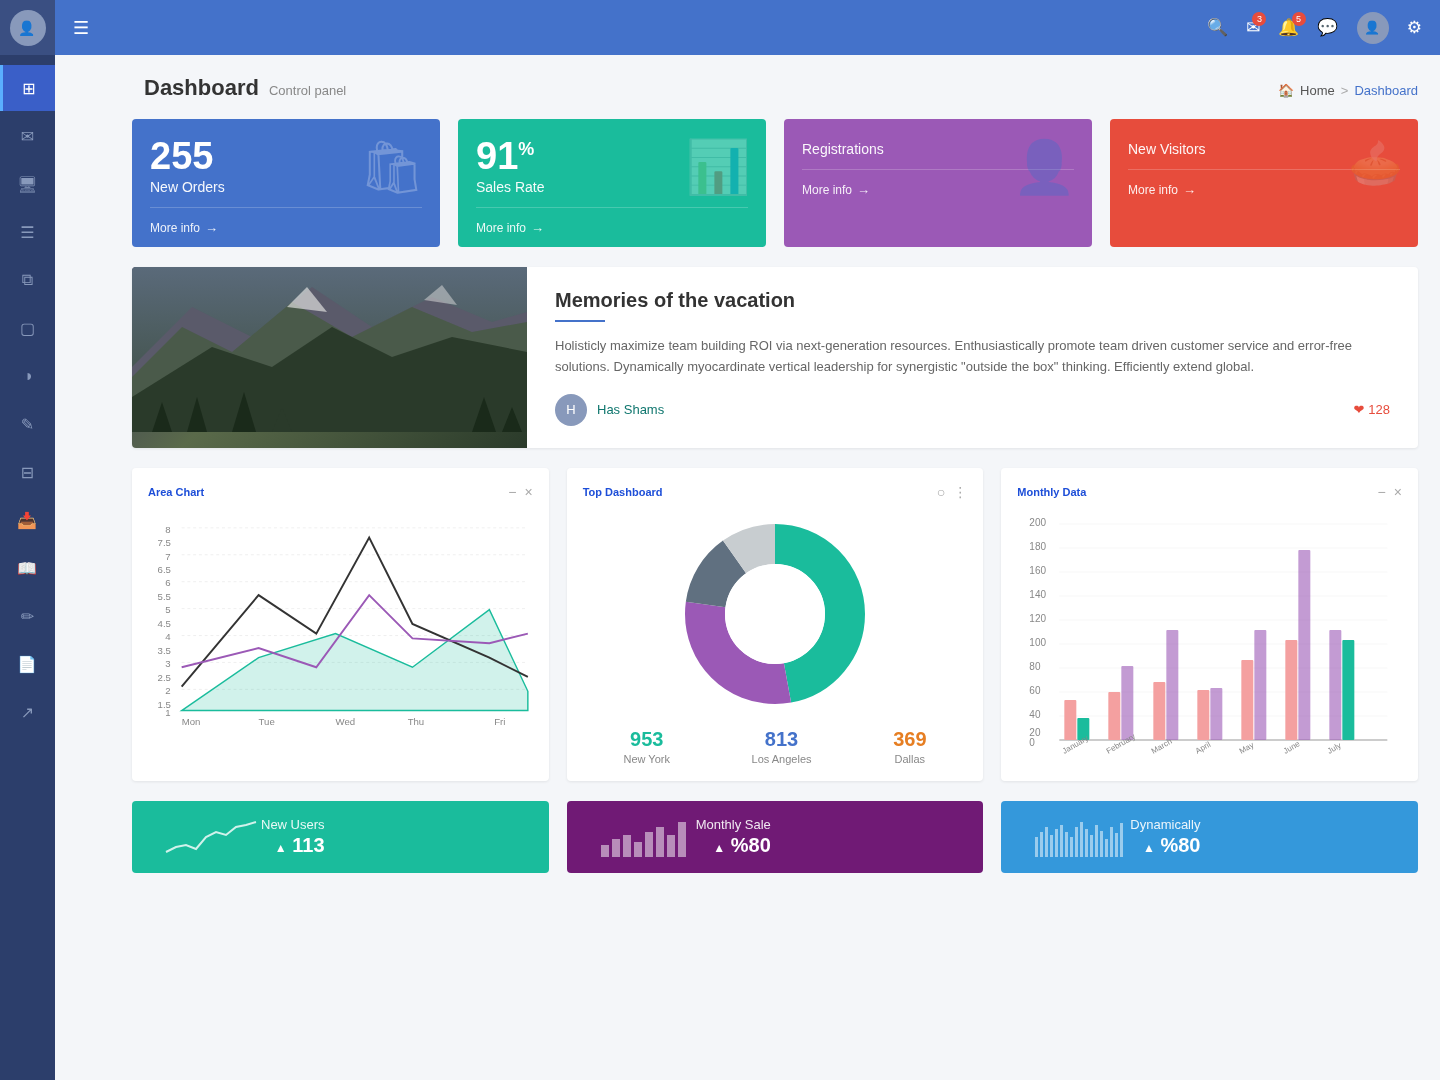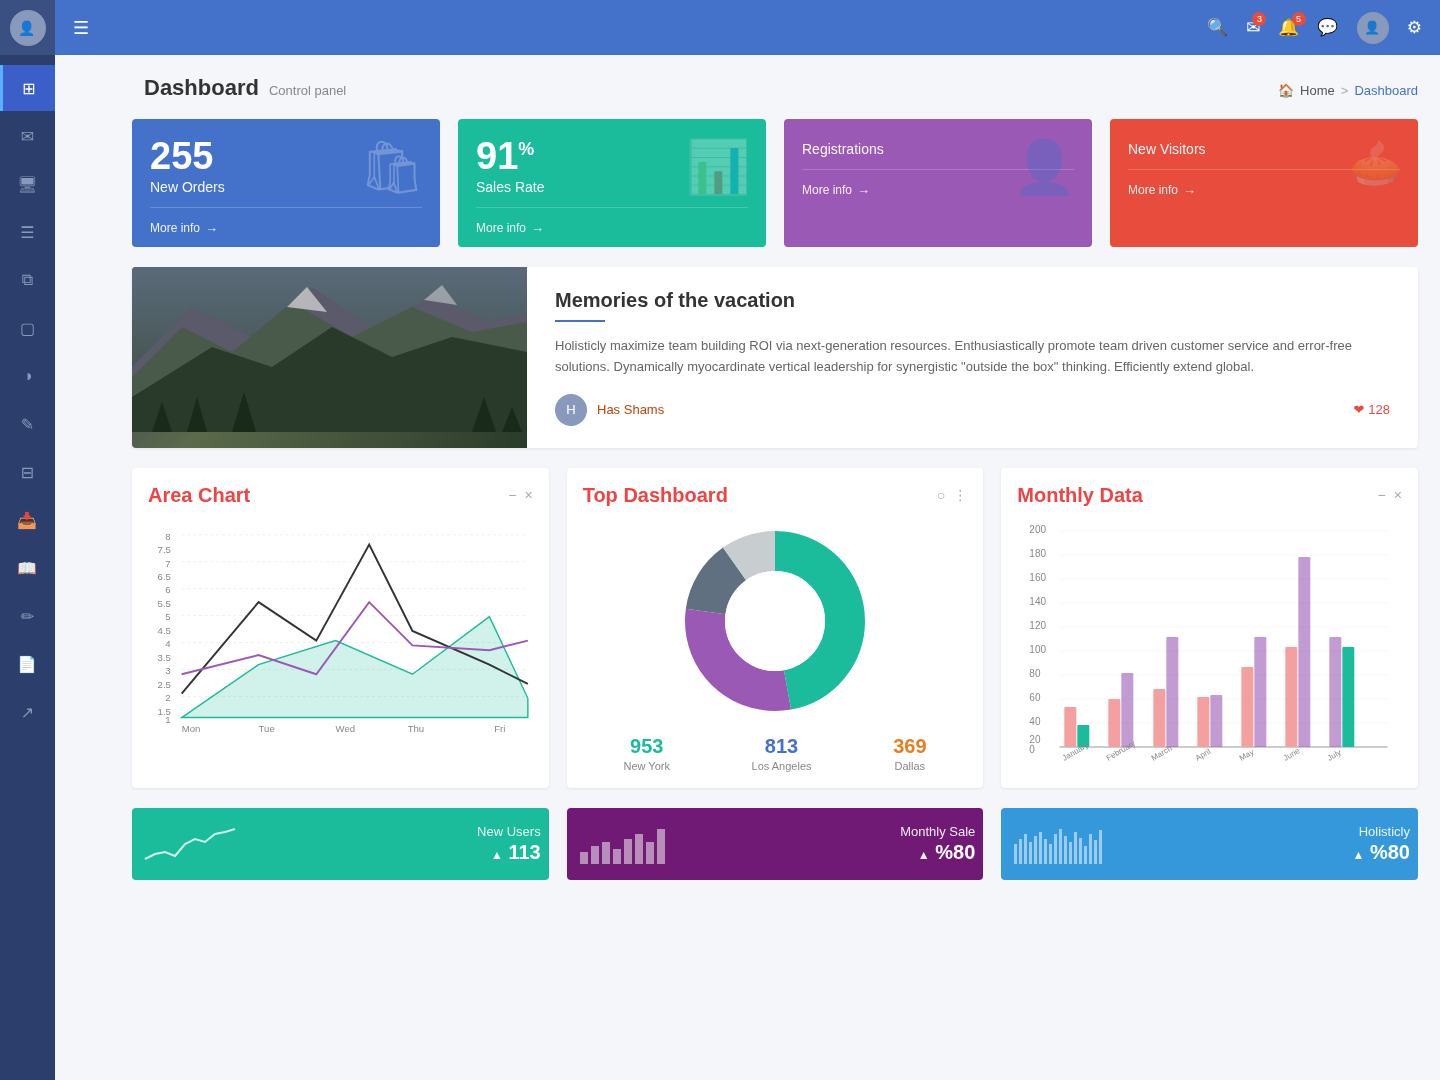--- a/index.html
+++ b/index.html
@@ -176,28 +176,28 @@
     .vacation-text-section {
       flex: 1;
       padding: 22px 28px;
     }
     .vacation-title { font-size: 20px; font-weight: 600; color: #333; margin-bottom: 8px; }
     .vacation-divider { width: 50px; height: 2px; background: #4472ca; margin-bottom: 14px; }
     .vacation-desc { font-size: 13px; color: #666; line-height: 1.6; }
     .vacation-author { display: flex; align-items: center; justify-content: space-between; margin-top: 16px; }
     .author-info { display: flex; align-items: center; gap: 10px; }
     .author-avatar { width: 32px; height: 32px; border-radius: 50%; background: #8899bb; display: flex; align-items: center; justify-content: center; color: #fff; font-size: 13px; overflow: hidden; }
-    .author-name { font-size: 13px; color: #c2410c; }
+    .author-name { font-size: 13px; color: #0f766e; }
     .like-count { font-size: 13px; color: #e74c3c; display: flex; align-items: center; gap: 4px; }
 
     
     .charts-section { display: grid; grid-template-columns: 1fr 1fr 1fr; gap: 18px; margin-bottom: 20px; }
     .chart-card { background: #fff; border-radius: 4px; padding: 16px; box-shadow: 0 1px 3px rgba(0,0,0,0.08); }
     .chart-header { display: flex; align-items: center; justify-content: space-between; margin-bottom: 14px; }
-    .chart-title { font-size: 20px; font-weight: 600; color: #ef4444; }
+    .chart-title { font-size: 11px; font-weight: 600; color: #1d4ed8; }
     .chart-controls { display: flex; gap: 8px; color: #aaa; font-size: 14px; }
     .chart-control-btn { cursor: pointer; }
 
     
     .area-chart-container { width: 100%; height: 220px; position: relative; }
 
     
     .donut-container { display: flex; flex-direction: column; align-items: center; }
     .donut-svg { width: 200px; height: 200px; }
     .donut-stats { display: flex; justify-content: space-around; width: 100%; margin-top: 14px; }
@@ -208,24 +208,24 @@
     .donut-stat-num.color-orange { color: #e67e22; }
     .donut-stat-label { font-size: 11px; color: #888; margin-top: 2px; }
 
     
     .bar-chart-container { width: 100%; height: 240px; position: relative; }
 
     
     .bottom-widgets { display: grid; grid-template-columns: 1fr 1fr 1fr; gap: 18px; }
     .bottom-widget {
       border-radius: 4px;
-      padding: 14px 8px;
-      display: flex;
-      align-items: center;
-      justify-content: space-between;
+      padding: 14px 29px;
+      display: flex;
+      align-items: center;
+      justify-content: flex-start;
       min-height: 72px;
     }
     .widget-green { background: #1abc9c; }
     .widget-yellow { background: #701a75; }
     .widget-blue { background: #3498db; }
     .widget-sparkline { width: 100px; height: 40px; }
     .widget-info { text-align: right; color: #fff; }
     .widget-label { font-size: 13px; opacity: 0.9; }
     .widget-value { font-size: 20px; font-weight: 700; margin-top: 2px; }
     .widget-arrow { font-size: 12px; }
@@ -625,21 +625,21 @@
           <rect x="60" y="18" width="3" height="22" fill="rgba(255,255,255,0.5)"></rect>
           <rect x="65" y="8" width="3" height="32" fill="rgba(255,255,255,0.5)"></rect>
           <rect x="70" y="14" width="3" height="26" fill="rgba(255,255,255,0.5)"></rect>
           <rect x="75" y="22" width="3" height="18" fill="rgba(255,255,255,0.5)"></rect>
           <rect x="80" y="10" width="3" height="30" fill="rgba(255,255,255,0.5)"></rect>
           <rect x="85" y="16" width="3" height="24" fill="rgba(255,255,255,0.5)"></rect>
           <rect x="90" y="6" width="3" height="34" fill="rgba(255,255,255,0.5)"></rect>
         </svg>
       </div>
       <div class="widget-info">
-        <div class="widget-label">Holisticly</div>
+        <div class="widget-label">Dynamically</div>
         <div class="widget-value">
           <span class="widget-arrow">▲</span>
           <span>%80</span>
         </div>
       </div>
     </div>
   </div>
 
 </div>
 

